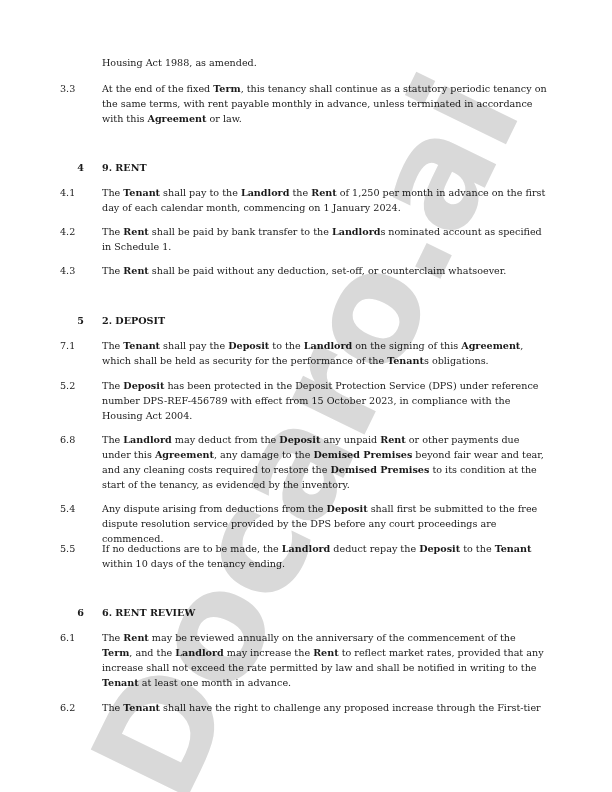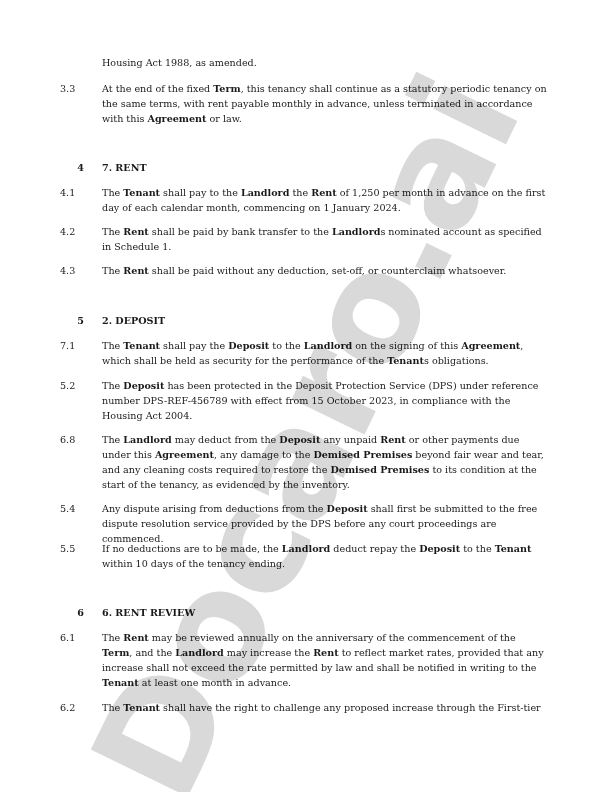--- a/index.html
+++ b/index.html
@@ -88,21 +88,21 @@
       <div class="txt">Housing Act 1988, as amended.</div>
     </div>
 
     <div class="row" style="top:81px;">
       <div class="num">3.3</div>
       <div class="txt"><span>At the end of the fixed </span><b>Term</b><span>, this tenancy shall continue as a statutory periodic tenancy on the same terms, with rent payable monthly in advance, unless terminated in accordance with this </span><b>Agreement</b><span> or law.</span></div>
     </div>
 
     <div class="row" style="top:160px;">
       <div class="num heading">4</div>
-      <div class="txt heading">7. RENT</div>
+      <div class="txt heading">9. RENT</div>
     </div>
 
     <div class="row" style="top:185px;">
       <div class="num">4.1</div>
       <div class="txt"><span>The </span><b>Tenant</b><span> shall pay to the </span><b>Landlord</b><span> the </span><b>Rent</b><span> of 1,250 per month in advance on the first day of each calendar month, commencing on 1 January 2024.</span></div>
     </div>
 
     <div class="row" style="top:224px;">
       <div class="num">4.2</div>
       <div class="txt"><span>The </span><b>Rent</b><span> shall be paid by bank transfer to the </span><b>Landlord</b><span>s nominated account as specified in Schedule 1.</span></div>

